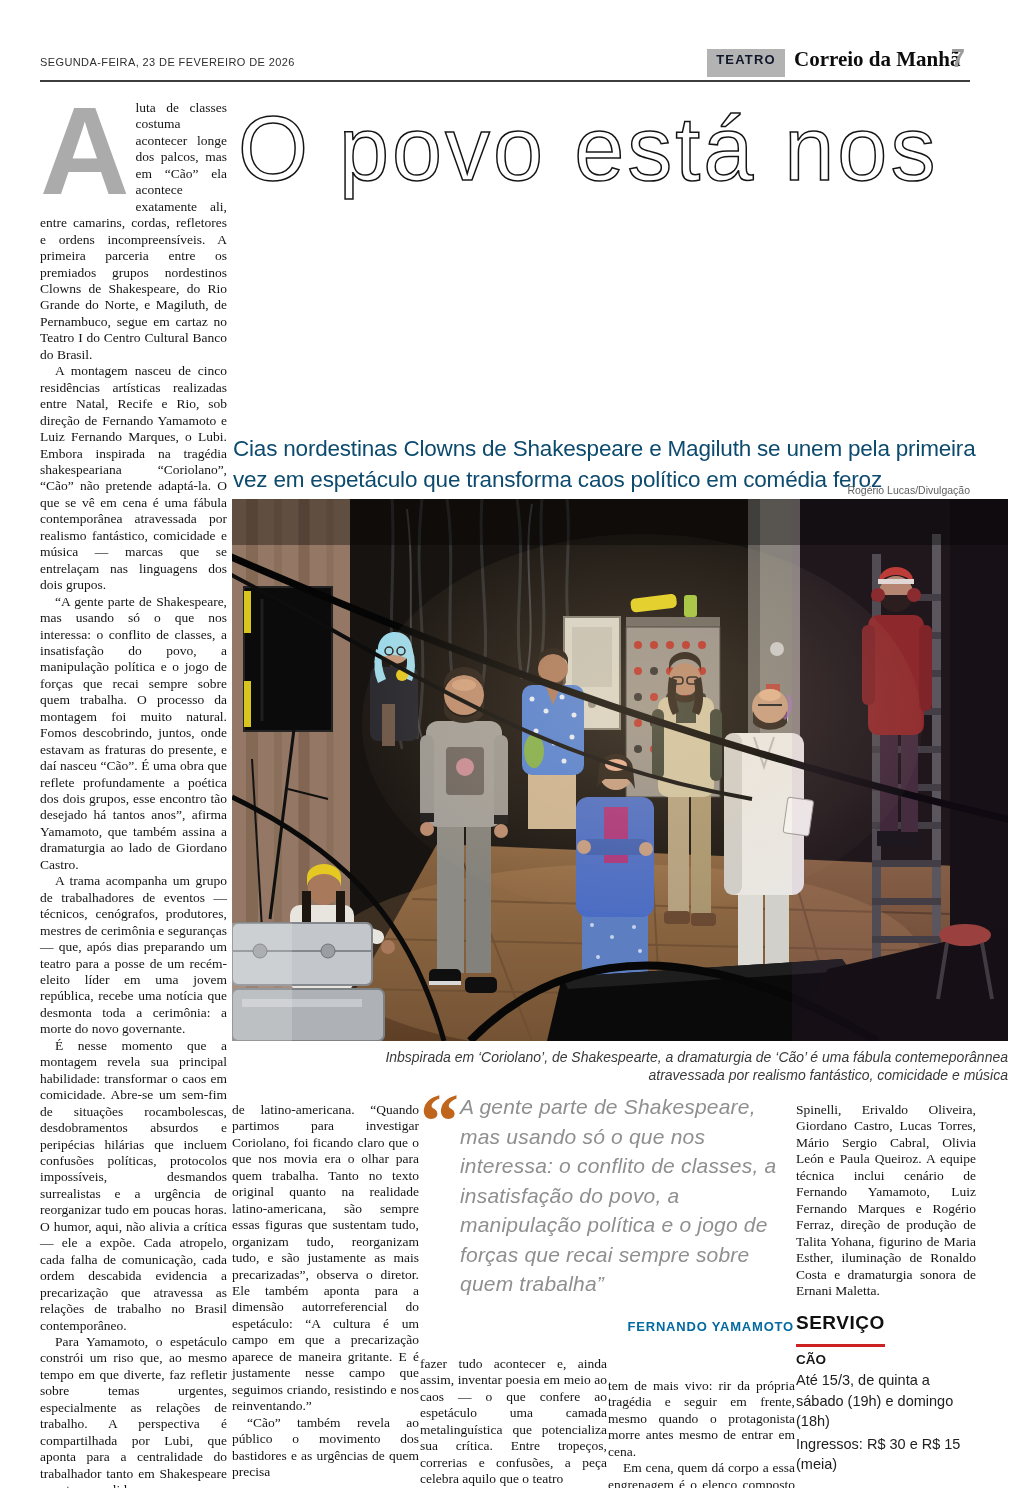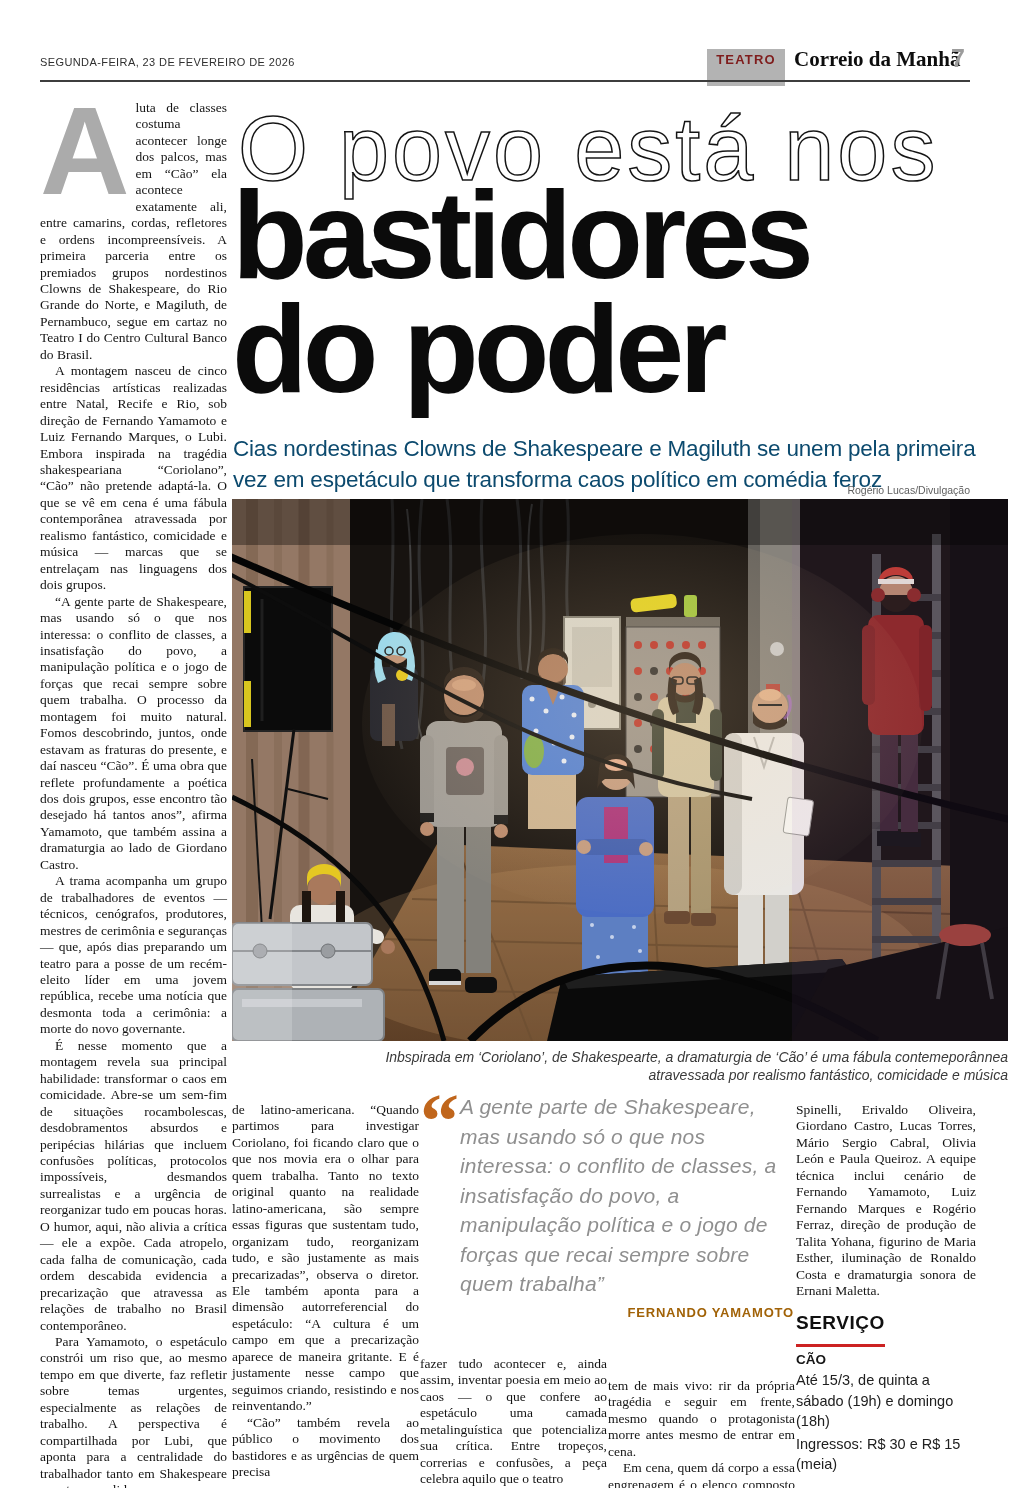--- a/index.html
+++ b/index.html
@@ -2,22 +2,22 @@
 <html lang="pt"><head>
 <meta charset="utf-8">
 <style>
   html,body{margin:0;padding:0;background:#e8e8e8;}
   .page{position:relative;width:1010px;height:1488px;background:#ffffff;margin:0 auto;
         font-family:"Liberation Serif",serif;color:#111;overflow:hidden;}
 
   
   .date-line{position:absolute;left:40px;top:56px;font-family:"Liberation Sans",sans-serif;
              font-size:11px;letter-spacing:.4px;color:#2f2f2f;}
-  .section-badge{position:absolute;left:707px;top:49px;width:78px;height:37px;background:#b3b3b3;
-             color:#7f1d1d;font-family:"Liberation Sans",sans-serif;font-weight:700;font-size:13px;
+  .section-badge{position:absolute;left:707px;top:49px;width:78px;height:28px;background:#b3b3b3;
+             color:#0f172a;font-family:"Liberation Sans",sans-serif;font-weight:700;font-size:13px;
              letter-spacing:1.2px;text-align:center;line-height:21px;}
   .masthead{position:absolute;left:794px;top:47px;font-family:"Liberation Serif",serif;
              font-weight:700;font-size:21px;color:#0d0d0d;white-space:nowrap;}
   .page-number{position:absolute;left:951px;top:44px;font-family:"Liberation Sans",sans-serif;
              font-weight:700;font-size:25px;color:#9c9c9c;}
   .header-rule{position:absolute;left:40px;top:80px;width:930px;height:2px;background:#3d3d3d;}
 
   
   .hl-thin{position:absolute;left:238px;top:98px;font-family:"Liberation Sans",sans-serif;
            font-weight:400;font-size:90px;letter-spacing:3px;color:#1a1a1a;white-space:nowrap;}
@@ -51,46 +51,42 @@
   .col5{left:796px;top:1102px;width:180px;}
   .dropcap{float:left;font-family:"Liberation Sans",sans-serif;font-weight:700;font-size:124px;
            line-height:96px;color:#ababab;margin:3px 6px 0 0;}
 
   
   .pull-quote{position:absolute;left:420px;top:1092px;width:374px;}
   .quote-mark{position:absolute;left:0;top:-6px;font-family:"Liberation Serif",serif;
            font-weight:700;font-size:78px;line-height:70px;color:#c0661c;}
   .quote-text{margin-left:40px;font-family:"Liberation Sans",sans-serif;font-style:italic;
            font-size:21px;line-height:29.5px;color:#8f8f8f;letter-spacing:.2px;}
-  .quote-attr{margin-top:6px;text-align:right;font-family:"Liberation Sans",sans-serif;
-           font-weight:700;font-size:13px;letter-spacing:.8px;color:#a16207;}
+  .quote-attr{margin-top:20px;text-align:right;font-family:"Liberation Sans",sans-serif;
+           font-weight:700;font-size:13px;letter-spacing:.8px;color:#0369a1;}
 
   
   .service{margin-top:16px;font-family:"Liberation Sans",sans-serif;text-align:left;}
   .service-heading{display:inline-block;font-weight:800;font-size:19px;letter-spacing:.5px;
            color:#101010;border-bottom:3px solid #cc2222;padding-bottom:12px;}
   .service-title{font-weight:700;font-size:13.5px;margin-top:5px;color:#161616;}
   .service-line{font-size:14.5px;line-height:20.5px;color:#202020;margin-top:2px;}
 </style>
 </head>
 <body>
 
 <div class="page">
 
   <div class="date-line">SEGUNDA-FEIRA, 23 DE FEVEREIRO DE 2026</div>
   <div class="section-badge">TEATRO</div>
   <div class="masthead">Correio da Manhã</div>
   <div class="page-number">7</div>
   <div class="header-rule"></div>
 
   <div class="hl-thin">O povo está nos</div>
-  <div class="hl-bold">
-    <div>bastidores</div>
-    <div>do poder</div>
-  </div>
   <div class="deck">Cias nordestinas Clowns de Shakespeare e Magiluth se unem pela primeira vez em espetáculo que transforma caos político em comédia feroz</div>
   <div class="photo-credit">Rogério Lucas/Divulgação</div>
 
   <div class="photo-wrap">
     <svg width="776" height="542" viewBox="0 0 776 542" xmlns="http://www.w3.org/2000/svg">
       <defs>
         <linearGradient id="wood" x1="0" y1="0" x2="0" y2="1">
           <stop offset="0" stop-color="#8a6440"></stop>
             <stop offset="1" stop-color="#5d3f26"></stop>
         </linearGradient>

